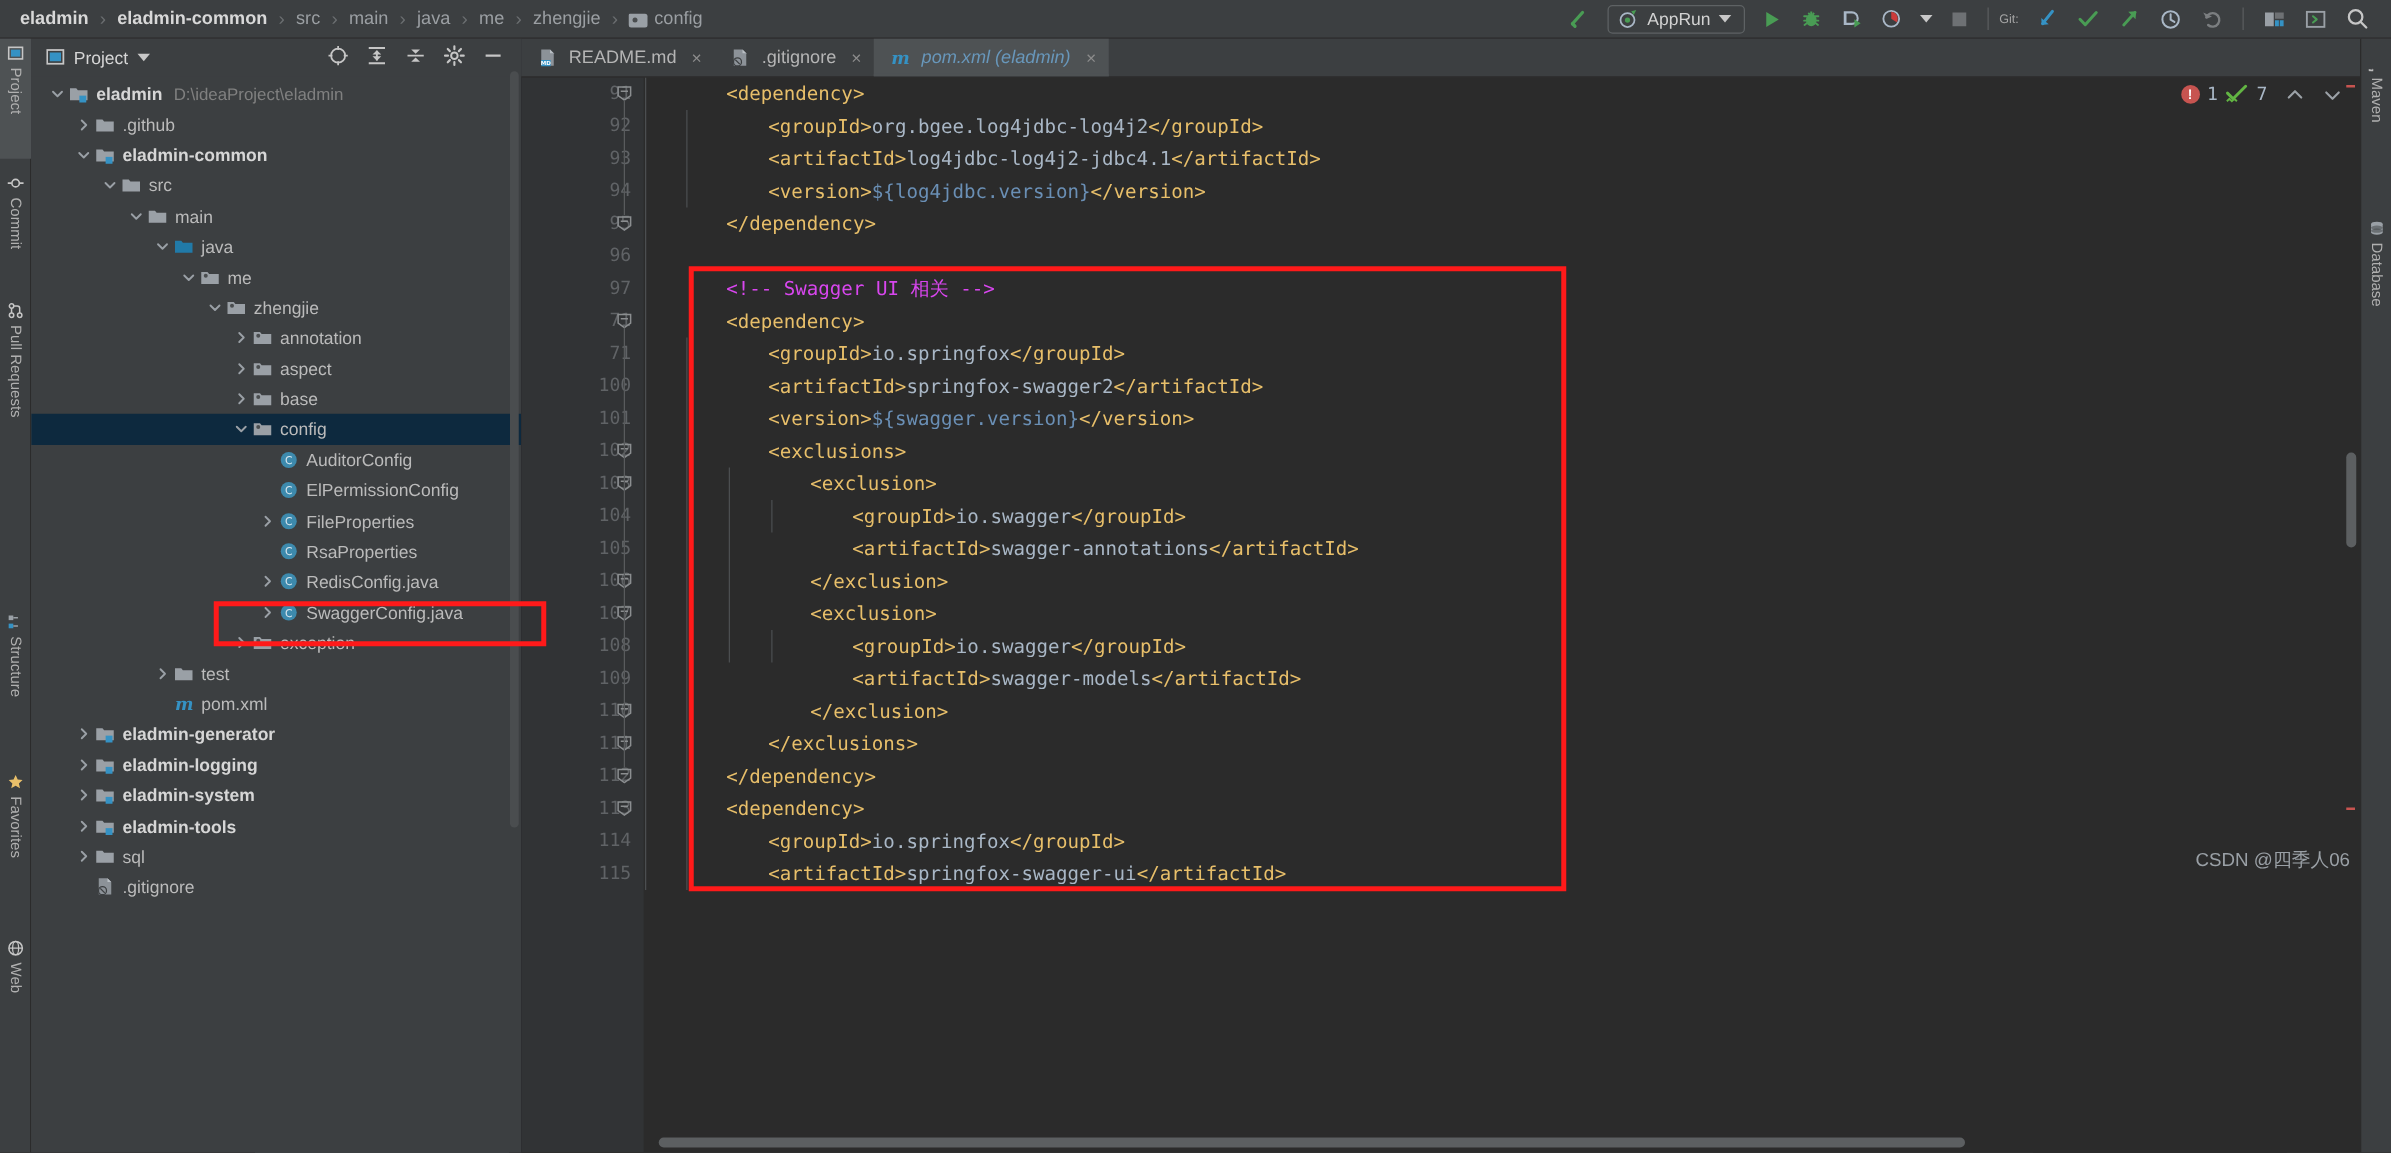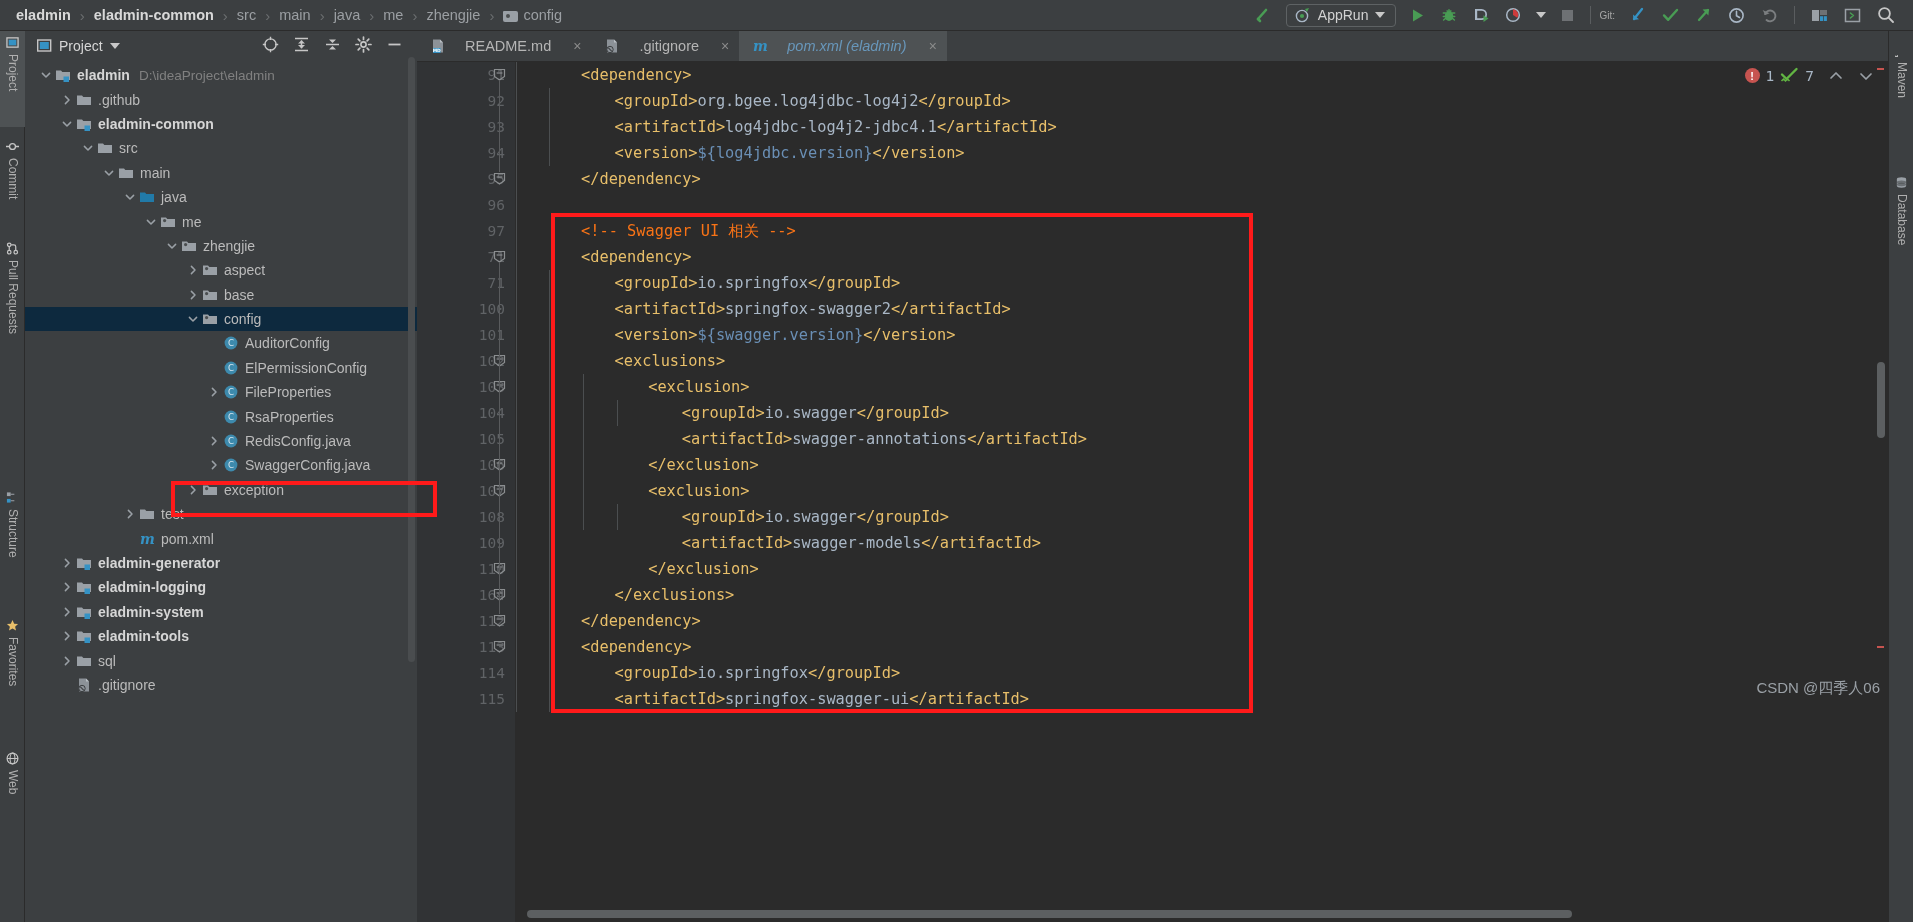--- a/index.html
+++ b/index.html
@@ -117,21 +117,21 @@
   
   .editor {
     position:absolute; left:417px; top:31px; width:1471px; height:891px;
     background:#2b2b2b;
   }
   .tabbar {
     height:31px; background:#3c3f41; display:flex; align-items:stretch;
     border-bottom:1px solid #2b2b2b;
   }
   .tab {
-    display:flex; align-items:center; gap:19px; padding:0 10px 0 13px;
+    display:flex; align-items:center; gap:9px; padding:0 10px 0 13px;
     font-size:14.5px; color:#b5b5b5; position:relative;
   }
   .tab.active { background:#4e5254; color:#6897bb; font-style:italic; }
   .tab.active:after {
     content:""; position:absolute; left:0; bottom:0; width:100%; height:2px;
     background:#4e5254;
   }
   .tab .x { color:#8c8c8c; font-size:14px; margin-left:3px; }
 
   .codearea { position:relative; height:860px; background:#2b2b2b; overflow:hidden; }
@@ -152,21 +152,21 @@
     position:absolute; left:12px; width:1px; background:#595b5d;
   }
   .codelines {
     position:absolute; left:98px; top:0; right:0; height:100%;
     font-family:"DejaVu Sans Mono", monospace; font-size:15.3px;
     line-height:26px; white-space:pre;
   }
   .cl { height:26px; padding-left:66px; }
   .tag { color:#e8bf6a; }
   .txt { color:#a9b7c6; }
-  .cmt { color:#f97316;text-align:center; }
+  .cmt { color:#d946ef;text-align:center; }
   .prop { color:#6a8fb5; }
   .indentguide {
     position:absolute; width:1px; background:#4b4e50;
   }
 
   
   .inspect {
     position:absolute; right:14px; top:5px; display:flex; align-items:center; gap:6px;
     font-family:"DejaVu Sans Mono", monospace; font-size:14.5px; color:#a9b7c6;
   }
@@ -576,20 +576,34 @@
             <svg width="12" height="12" viewBox="0 0 12 12">
               <path d="M4.4 2.4 L8 6 L4.4 9.6" stroke="#9aa0a6" stroke-width="1.5" fill="none" stroke-linecap="round" stroke-linejoin="round"></path>
             </svg>
           </span>
           <span class="icon" style="display: inline-flex; align-items: center;">
             <svg width="16" height="16" viewBox="0 0 16 16">
               <path d="M1 3.5 h5 l1.3 1.6 H15 v8 H1 Z" fill="#9aa0a6"></path>
               <circle cx="4.6" cy="6.6" r="1.6" fill="#4a4d4f"></circle>
             </svg>
           </span>
+          <span class="lbl">annotation</span>
+        </div>
+        <div class="row" style="padding-left: 161px;">
+          <span class="arrow">
+            <svg width="12" height="12" viewBox="0 0 12 12">
+              <path d="M4.4 2.4 L8 6 L4.4 9.6" stroke="#9aa0a6" stroke-width="1.5" fill="none" stroke-linecap="round" stroke-linejoin="round"></path>
+            </svg>
+          </span>
+          <span class="icon" style="display: inline-flex; align-items: center;">
+            <svg width="16" height="16" viewBox="0 0 16 16">
+              <path d="M1 3.5 h5 l1.3 1.6 H15 v8 H1 Z" fill="#9aa0a6"></path>
+              <circle cx="4.6" cy="6.6" r="1.6" fill="#4a4d4f"></circle>
+            </svg>
+          </span>
           <span class="lbl">aspect</span>
         </div>
         <div class="row" style="padding-left: 161px;">
           <span class="arrow">
             <svg width="12" height="12" viewBox="0 0 12 12">
               <path d="M4.4 2.4 L8 6 L4.4 9.6" stroke="#9aa0a6" stroke-width="1.5" fill="none" stroke-linecap="round" stroke-linejoin="round"></path>
             </svg>
           </span>
           <span class="icon" style="display: inline-flex; align-items: center;">
             <svg width="16" height="16" viewBox="0 0 16 16">
@@ -859,21 +873,21 @@
             <div class="gutter-line">101</div>
             <div class="gutter-line">102</div>
             <div class="gutter-line">103</div>
             <div class="gutter-line">104</div>
             <div class="gutter-line">105</div>
             <div class="gutter-line">106</div>
             <div class="gutter-line">107</div>
             <div class="gutter-line">108</div>
             <div class="gutter-line">109</div>
             <div class="gutter-line">110</div>
-            <div class="gutter-line">164</div>
+            <div class="gutter-line">111</div>
             <div class="gutter-line">112</div>
             <div class="gutter-line">113</div>
             <div class="gutter-line">114</div>
             <div class="gutter-line">115</div>
           </div>
       </div>
       <div class="foldcol" id="foldcol">
           <div class="fold" style="top: 6px;"><svg width="13" height="13" viewBox="0 0 13 13">
               <path d="M1.5 1.5 h10 v7 l-5 3.5 l-5 -3.5 Z" fill="none" stroke="#8b8e90" stroke-width="1.2"></path>
               <path d="M3.6 5 h5.8" stroke="#8b8e90" stroke-width="1.2"></path>

